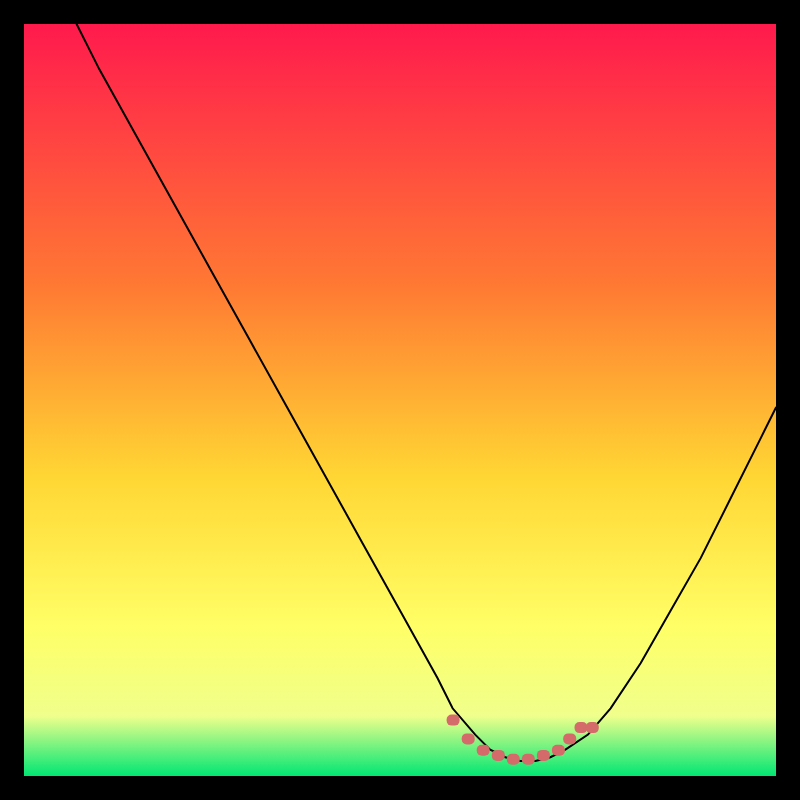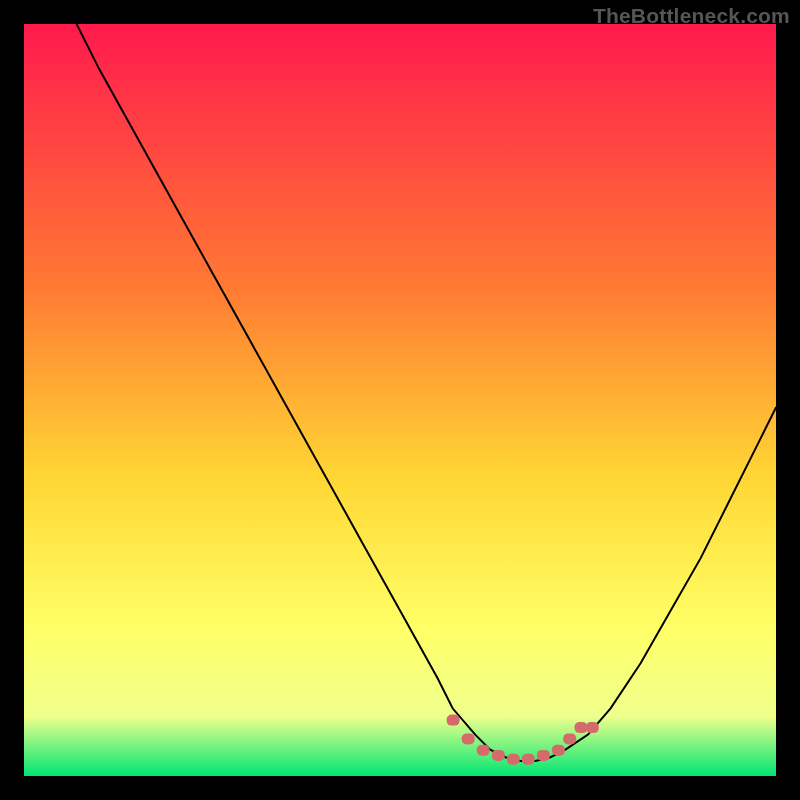--- a/index.html
+++ b/index.html
@@ -32,21 +32,20 @@
     font-size: 21px;
     color: #565656;
     letter-spacing: 0.2px;
     z-index: 5;
   }
 </style>
 </head>
 <body>
 
 <div class="chart-container">
-  <div class="watermark">TheBottleneck.com</div>
   <div class="plot-area">
     <svg id="chart-svg" width="752" height="752" viewBox="0 0 752 752" preserveAspectRatio="none">
       <defs>
         <linearGradient id="bg-grad" x1="0" y1="0" x2="0" y2="1">
           <stop id="g-stop-0" offset="0%" stop-color="#ff1a4d"></stop>
           <stop id="g-stop-1" offset="35%" stop-color="#ff7a33"></stop>
           <stop id="g-stop-2" offset="60%" stop-color="#ffd633"></stop>
           <stop id="g-stop-3" offset="80%" stop-color="#ffff66"></stop>
           <stop id="g-stop-4" offset="92%" stop-color="#f0ff8c"></stop>
           <stop id="g-stop-5" offset="100%" stop-color="#00e673"></stop>

